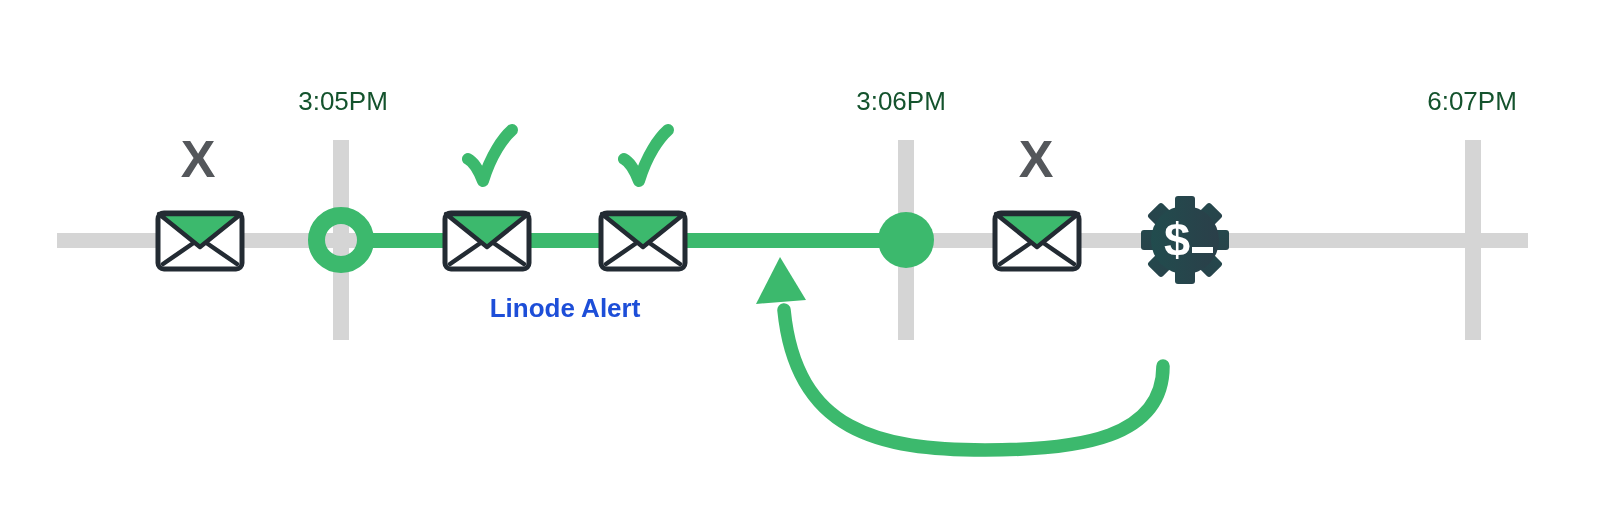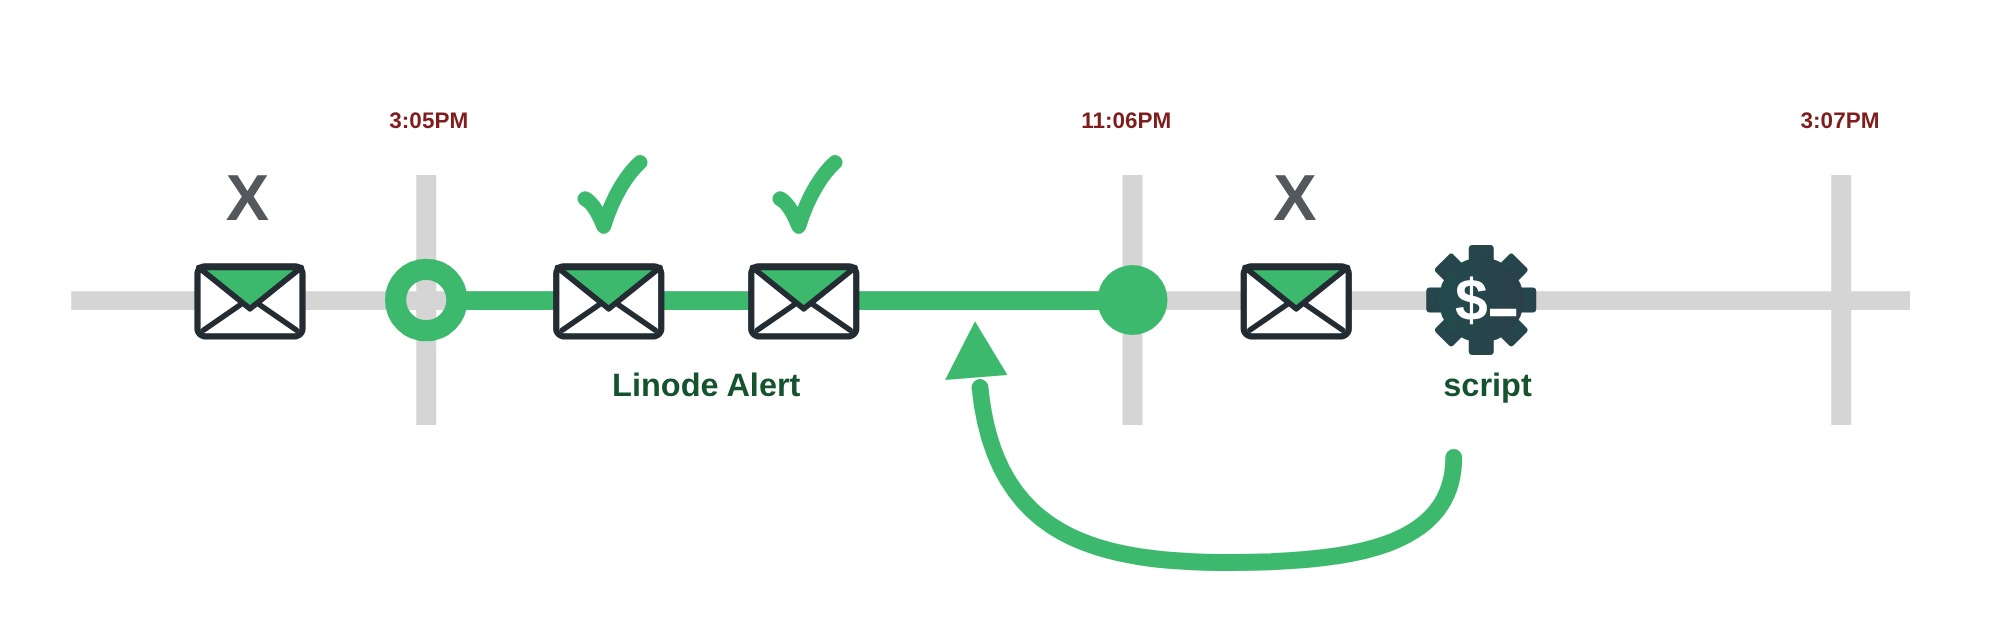--- a/index.html
+++ b/index.html
@@ -12,25 +12,25 @@
   .axis, .tick { background:#d5d5d5; }
   .axis { z-index:1; }
   .tick { z-index:1; }
   .green-seg { background:#3cb96d; z-index:2; }
   .ring {
     width:66px; height:66px; border:17px solid #3cb96d; border-radius:50%;
     background:transparent; z-index:4;
   }
   .dot { width:56px; height:56px; background:#3cb96d; border-radius:50%; z-index:4; }
   .time-label {
-    font-size:18px; font-weight:bold; color:#7f1d1d; white-space:nowrap;
+    font-size:26px; font-weight:normal; color:#14532d; white-space:nowrap;
     transform:translateX(-50%); z-index:6;
   }
   .caption {
-    font-size:26px; line-height:33px; font-weight:bold; color:#14532d;
+    font-size:26px; line-height:33px; font-weight:bold; color:#1d4ed8;
     white-space:nowrap; transform:translateX(-50%); z-index:6;
   }
   .x-mark {
     font-size:52px; font-weight:800; color:#54575b; line-height:1;
     transform:translate(-50%,-50%); z-index:6;
   }
   svg.icon { z-index:5; }
   svg.arrow { z-index:3; }
 </style>
 </head>
@@ -101,23 +101,22 @@
       <rect x="40" y="6" width="20" height="88" rx="3" transform="rotate(45 50 50)"></rect>
       <rect x="40" y="6" width="20" height="88" rx="3" transform="rotate(90 50 50)"></rect>
       <rect x="40" y="6" width="20" height="88" rx="3" transform="rotate(135 50 50)"></rect>
       <circle cx="50" cy="50" r="34"></circle>
     </g>
     <text x="42" y="66" font-size="47" font-weight="bold" fill="#ffffff" text-anchor="middle">$</text>
     <rect x="57" y="57" width="21" height="6" fill="#ffffff"></rect>
   </svg>
 
   <div class="abs time-label" style="left:343px; top:86px;">3:05PM</div>
-  <div class="abs time-label" style="left:901px; top:86px;">11:06PM</div>
-  <div class="abs time-label" style="left:1472px; top:86px;">3:07PM</div>
+  <div class="abs time-label" style="left:901px; top:86px;">3:06PM</div>
+  <div class="abs time-label" style="left:1472px; top:86px;">6:07PM</div>
 
   <div class="abs caption" style="left:565px; top:292px;">
     <div>Linode Alert</div>
   </div>
   <div class="abs caption" style="left:1190px; top:292px;">
-    <div>script</div>
   </div>
 
 </div>
 
 </body></html>

